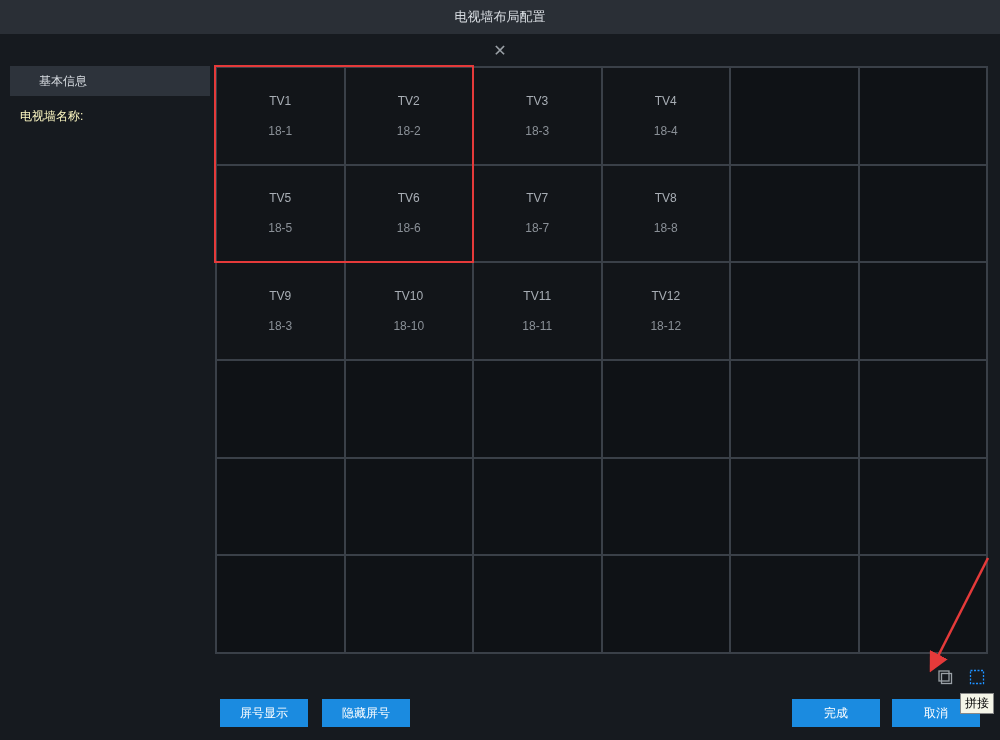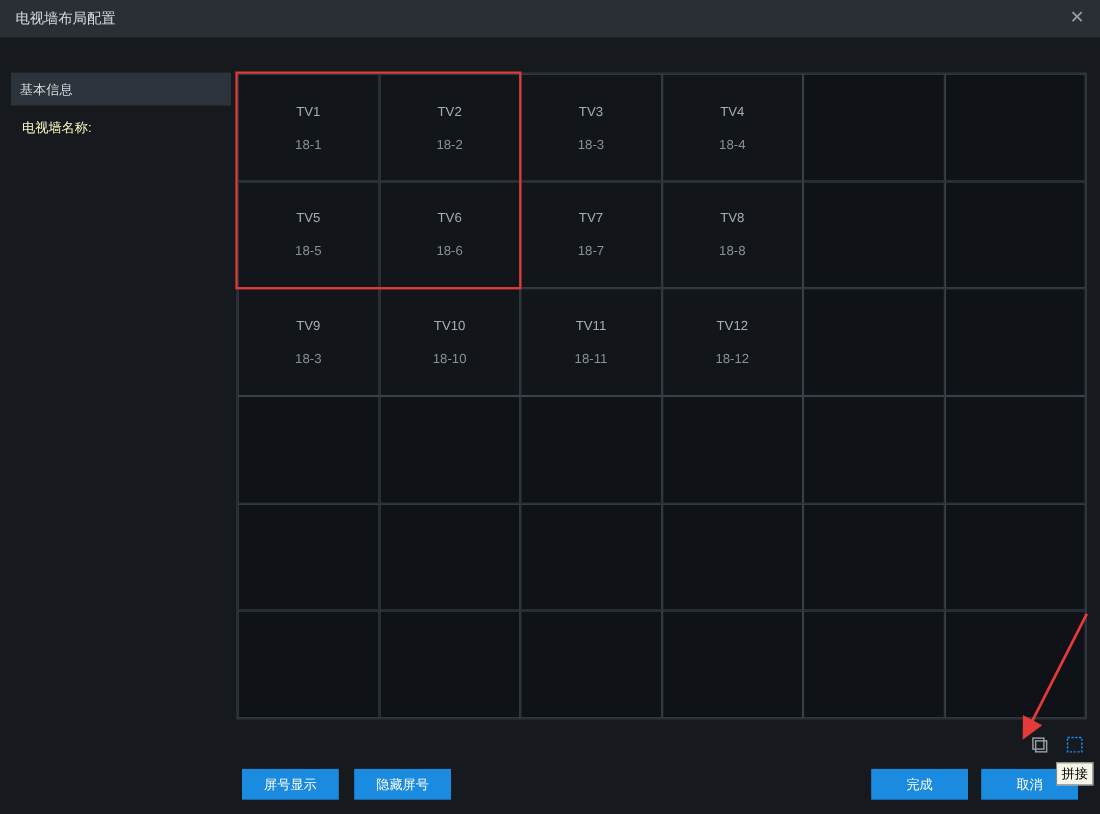--- a/index.html
+++ b/index.html
@@ -1,23 +1,23 @@
 <!DOCTYPE html>
 <html><head>
 <meta charset="utf-8">
 <style>
   * { box-sizing: border-box; margin: 0; padding: 0; }
   html, body { width: 1000px; height: 740px; overflow: hidden; font-family: "Microsoft YaHei", Arial, sans-serif; }
   body { background: #161a1f; color: #c8cdd3; font-size: 12px; position: relative; }
 
-  .titlebar { height: 34px; line-height: 34px; padding: 0 14px; background: #2a2f36; color: #d8dde2; font-size: 13px; display: flex; justify-content: space-between; align-items: center; }
+  .titlebar { height: 34px; line-height: 34px; padding: 0 14px; background: #2a2f36; color: #d8dde2; font-size: 13px; display: flex; justify-content: space-between; align-items: center; flex-direction: column; }
   .titlebar .close { color: #9aa0a6; font-size: 16px; cursor: pointer; }
 
   .sidebar { position: absolute; top: 66px; left: 10px; width: 200px; }
-  .section-head { background: #2d333b; height: 30px; line-height: 30px; padding: 0 8px; color: #d8dde2; font-size: 12px; }
+  .section-head { background: #2d333b; height: 30px; line-height: 30px; padding: 0 29px; color: #d8dde2; font-size: 12px; }
   .form-row { margin-top: 12px; padding: 0 10px; }
   .form-label { color: #fef9c3; font-size: 12px; margin-bottom: 6px; display: block; }
   .text-input { width: 170px; height: 24px; background: #2a2f36; border: 1px solid #3a4048; color: #d8dde2; padding: 0 8px; font-size: 12px; outline: none; }
 
   .grid-area { position: absolute; top: 66px; left: 215px; right: 12px; bottom: 86px; }
   .grid { display: grid; grid-template-columns: repeat(6, 1fr); grid-template-rows: repeat(6, 1fr); width: 100%; height: 100%; border: 1px solid #3a4048; }
   .cell { border: 1px solid #3a4048; background: #0f1216; display: flex; flex-direction: column; align-items: center; justify-content: center; gap: 16px; position: relative; }
   .cell.filled { background: #121519; }
   .cell .tvname { color: #a8aeb5; font-size: 12px; }
   .cell .tvid { color: #8a9097; font-size: 12px; }

